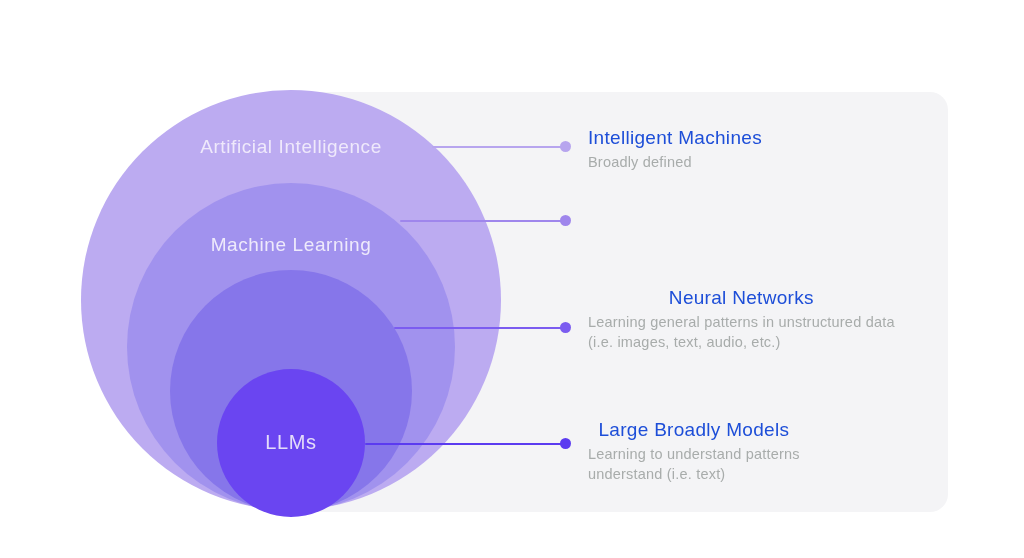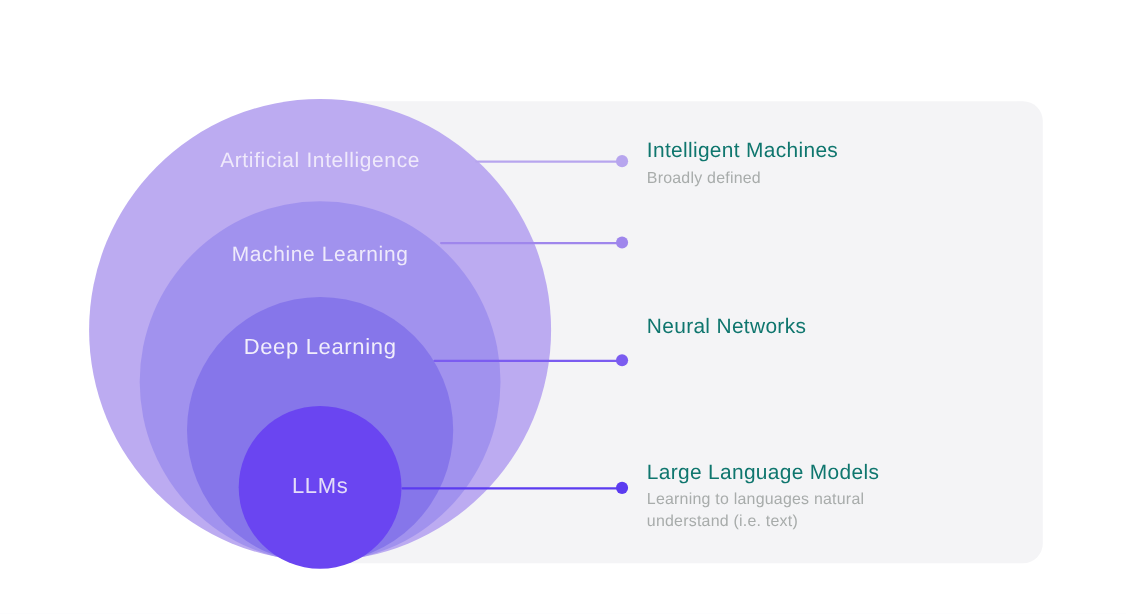--- a/index.html
+++ b/index.html
@@ -54,21 +54,21 @@
   .callout { position: absolute; left: 588px; }
   .callout-1 { top: 126px; }
   .callout-2 { top: 205px; }
   .callout-3 { top: 286px; }
   .callout-4 { top: 418px; }
 
   .callout-title {
     font-size: 19px;
     line-height: 24px;
     font-weight: 500;
-    color: #0f766e;
+    color: #1d4ed8;
     letter-spacing: 0.3px;
     text-align: center;
   }
   .callout-sub {
     margin-top: 2px;
     font-size: 14.5px;
     line-height: 20px;
     color: #a8acab;
     letter-spacing: 0.2px;
   }
@@ -79,22 +79,21 @@
 <div class="canvas" style="background: rgb(255, 255, 255);">
 
   <div class="panel" style="background: rgb(244, 244, 246);"></div>
 
   <div class="circle circle-ai" style="background: rgb(188, 171, 241);"></div>
   <div class="circle circle-ml" style="background: rgb(161, 146, 238);"></div>
   <div class="circle circle-dl" style="background: rgb(134, 118, 234);"></div>
   <div class="circle circle-llm" style="background: rgb(106, 69, 241);"></div>
 
   <div class="circle-label label-ai" style="color: rgb(239, 233, 251);">Artificial Intelligence</div>
-  <div class="circle-label label-ml" style="color: rgb(238, 234, 251);">Machine Learning</div>
-  <div class="circle-label label-dl" style="color: rgb(241, 238, 251);">Deep Learning</div>
+  <div class="circle-label label-ml" style="color: rgb(238, 234, 251); margin-top: 13px;">Machine Learning</div>
   <div class="circle-label label-llm" style="color: rgb(227, 220, 249);">LLMs</div>
 
   <div class="connector connector-1" style="background: rgb(183, 165, 238);"></div>
   <div class="dot dot-1" style="background: rgb(183, 165, 238);"></div>
 
   <div class="connector connector-2" style="background: rgb(159, 134, 236);"></div>
   <div class="dot dot-2" style="background: rgb(159, 134, 236);"></div>
 
   <div class="connector connector-3" style="background: rgb(123, 92, 240);"></div>
   <div class="dot dot-3" style="background: rgb(123, 92, 240);"></div>
@@ -105,23 +104,27 @@
   <div class="callout callout-1">
     <div class="callout-title">Intelligent Machines</div>
     <div class="callout-sub">
       <div>Broadly defined</div>
     </div>
   </div>
 
 
   <div class="callout callout-3">
     <div class="callout-title">Neural Networks</div>
+    <div class="callout-sub">
+      <div>Learning general patterns in unstructured data</div>
+      <div>(i.e. images, text, audio, etc.)</div>
+    </div>
   </div>
 
   <div class="callout callout-4">
-    <div class="callout-title">Large Language Models</div>
+    <div class="callout-title">Large Broadly Models</div>
     <div class="callout-sub">
-      <div>Learning to languages natural</div>
+      <div>Learning to understand patterns</div>
       <div>understand (i.e. text)</div>
     </div>
   </div>
 
 </div>
 
 </body></html>

